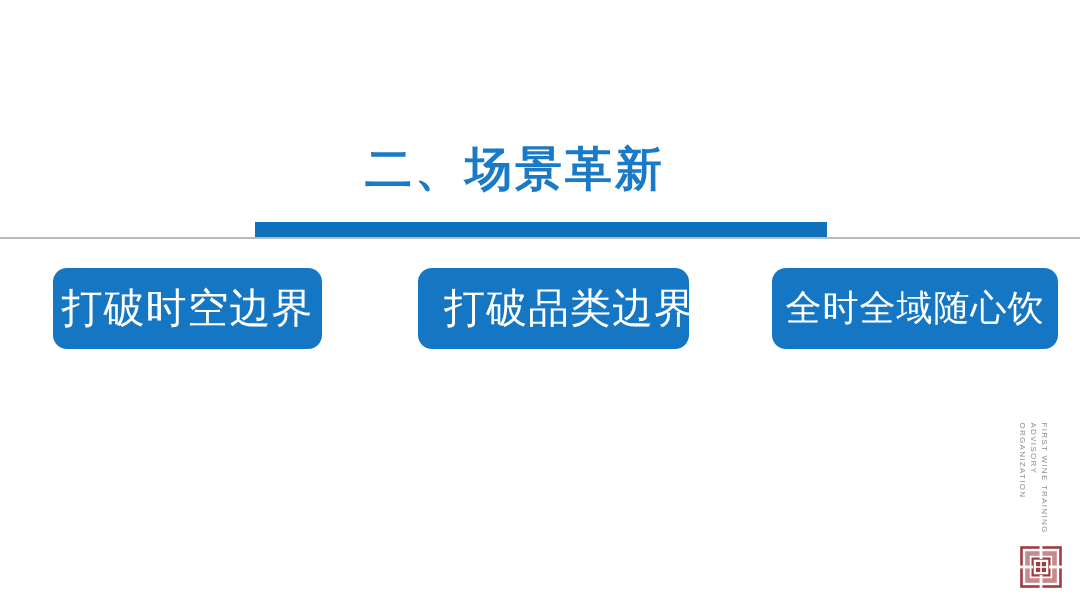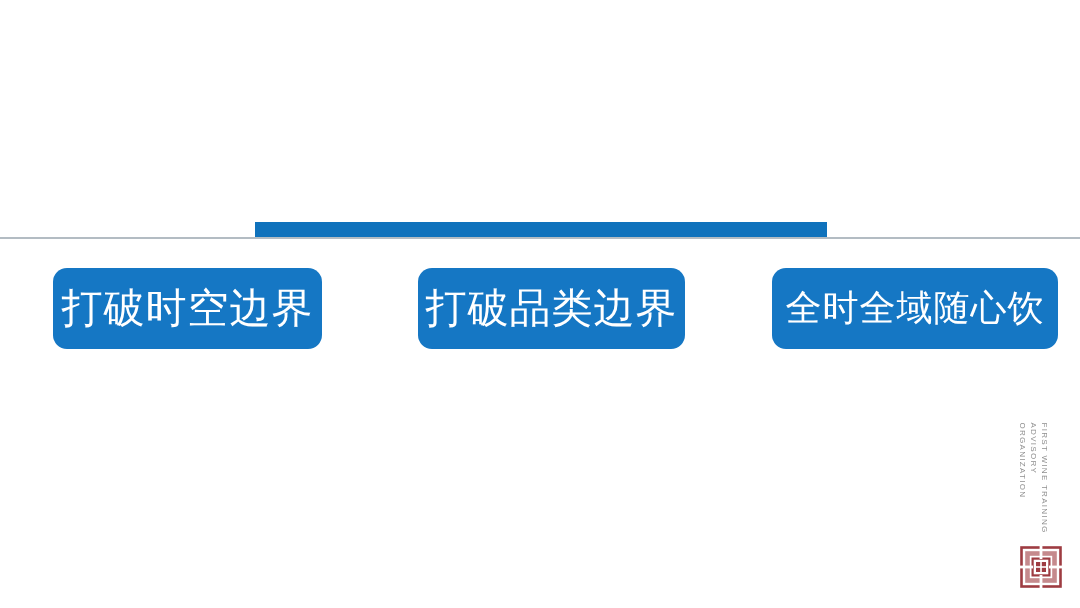--- a/index.html
+++ b/index.html
@@ -41,21 +41,21 @@
     display:flex;
     align-items:center;
     justify-content:center;
     color:#ffffff;
     font-size:41px;
     font-weight:400;
     letter-spacing:1px;
     white-space:nowrap;
   }
   #box-1{left:53px;  width:269px;text-align:right;}
-  #box-2{left:418px; width:267px;}
+  #box-2{left:418px; width:238px;padding-left:33px;}
   #box-3{left:772px; width:286px; font-size:36px;}
   .watermark{
     position:absolute;
     left:1033px; top:478px;
     transform:translate(-50%,-50%) rotate(90deg);
     transform-origin:center center;
     color:#8f8f8f;
     font-size:8px;
     line-height:11px;
     letter-spacing:1.3px;
@@ -66,20 +66,21 @@
     position:absolute;
     left:1020px; top:546px;
     width:42px; height:42px;
   }
 </style>
 </head>
 <body>
 
 <div id="slide">
 
+  <h1 class="slide-title">二、场景革新</h1>
 
   <div class="title-bar"></div>
 
   <div class="divider-line"></div>
 
   <div id="box-1" class="pill-box">打破时空边界</div>
 
   <div id="box-2" class="pill-box">打破品类边界</div>
 
   <div id="box-3" class="pill-box">全时全域随心饮</div>

